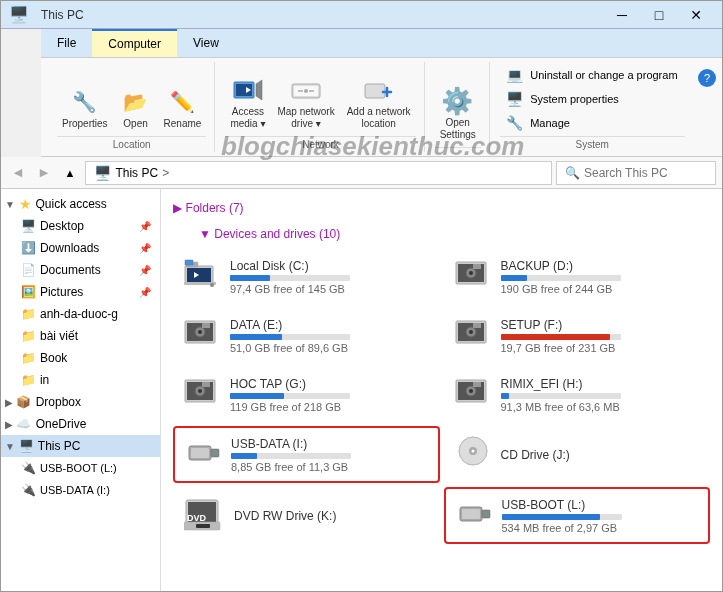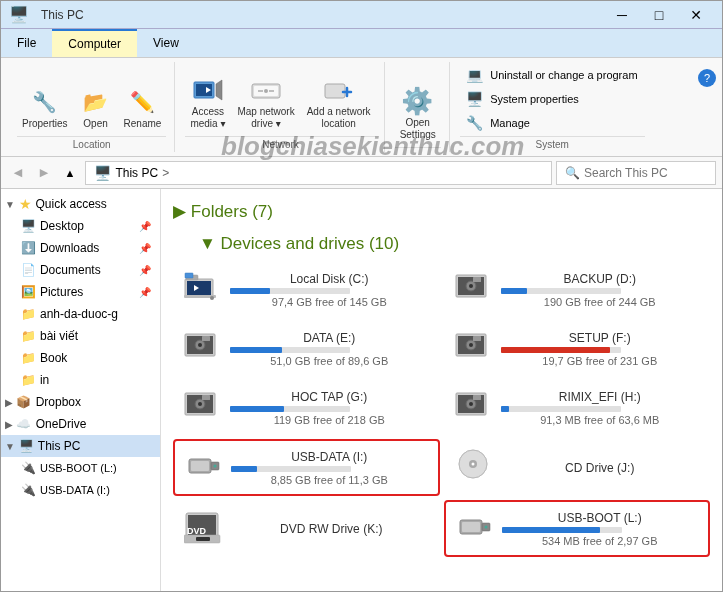--- a/index.html
+++ b/index.html
@@ -54,26 +54,26 @@
     
     .sidebar { width: 160px; min-width: 160px; background: white; border-right: 1px solid #ddd; overflow-y: auto; padding: 4px 0; }
     .sidebar-item { display: flex; align-items: center; padding: 2px 8px 2px 12px; cursor: pointer; gap: 4px; font-size: 12px; height: 22px; }
     .sidebar-section { display: flex; align-items: center; padding: 2px 4px; cursor: pointer; gap: 4px; font-size: 12px; height: 22px; font-weight: 500; }
     .sidebar-chevron { font-size: 10px; color: #666; }
     .tree-indent-1 { padding-left: 20px; }
     .pin-icon { font-size: 10px; color: #888; margin-left: auto; }
 
     
     .content { flex: 1; background: white; overflow-y: auto; padding: 8px 12px; }
-    .section-header { font-size: 17px; color: #4d7c0f; padding: 4px 0; cursor: pointer; }
+    .section-header { font-size: 12px; color: #a21caf; padding: 4px 0; cursor: pointer; }
     .section-content { padding: 4px 0; }
 
     
     .drive-grid { display: grid; grid-template-columns: 1fr 1fr; gap: 4px; }
-    .drive-item { display: flex; align-items: center; gap: 10px; padding: 8px 10px; border: 1px solid transparent; border-radius: 2px; cursor: pointer; text-align: center; }
+    .drive-item { display: flex; align-items: center; gap: 10px; padding: 8px 10px; border: 1px solid transparent; border-radius: 2px; cursor: pointer; }
     .drive-item.highlight { border: 2px solid #e02020; border-radius: 4px; }
     .drive-icon { font-size: 28px; min-width: 36px; text-align: center; }
     .drive-info { flex: 1; }
     .drive-name { font-size: 12px; color: #333; }
     .drive-bar-container { height: 6px; background: #e0e0e0; margin: 2px 0; border-radius: 1px; width: 120px; }
     .drive-bar { height: 100%; border-radius: 1px; background: #2878d4; }
     .drive-bar.warning { background: #d43020; }
     .drive-free { font-size: 11px; color: #666; }
     .cd-icon { font-size: 28px; min-width: 36px; text-align: center; color: #aaa; }
 
@@ -82,21 +82,21 @@
     .doc-icon { color: #f5c842; }
     .pic-icon { color: #f5c842; }
     .gen-folder { color: #f5c842; }
     .dropbox-icon { color: #2878d4; }
     .onedrive-icon { color: #5ea0ef; }
     .thispc-icon { color: #4d8cbf; }
     .usb-sidebar { color: #888; }
 
     .help-btn { position: absolute; right: 6px; top: 40px; width: 18px; height: 18px; border-radius: 50%; background: #2878d4; color: white; font-size: 11px; display: flex; align-items: center; justify-content: center; cursor: pointer; }
 
-    .ribbon-wrapper { position: relative; }
+    .ribbon-wrapper { position: relative; margin-left: 40px; }
   </style>
 </head>
 <body>
 
 <div style="position:relative; width:723px; height:592px; border:1px solid #999; overflow:hidden;">
 
   <div class="title-bar">
     <div class="title-bar-left">
       <span style="font-size:16px;">🖥️</span>
       <span class="title-text">This PC</span>

